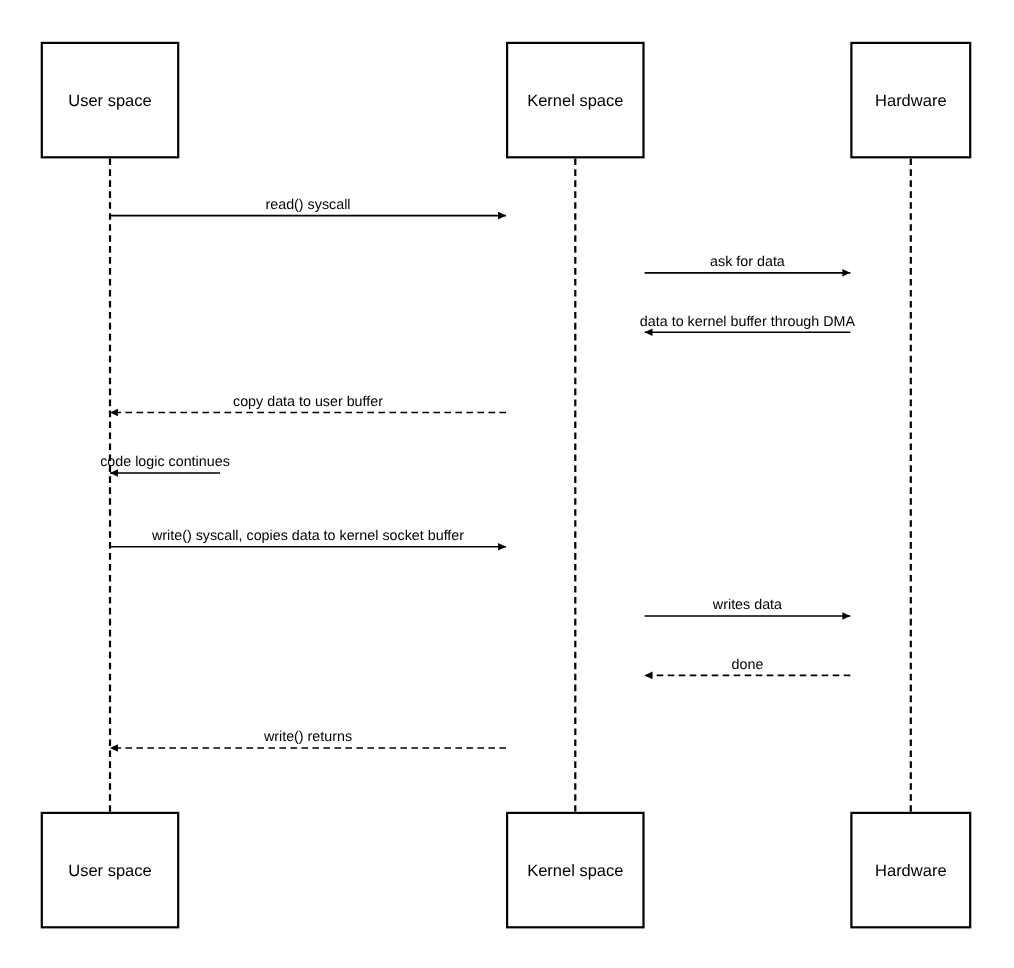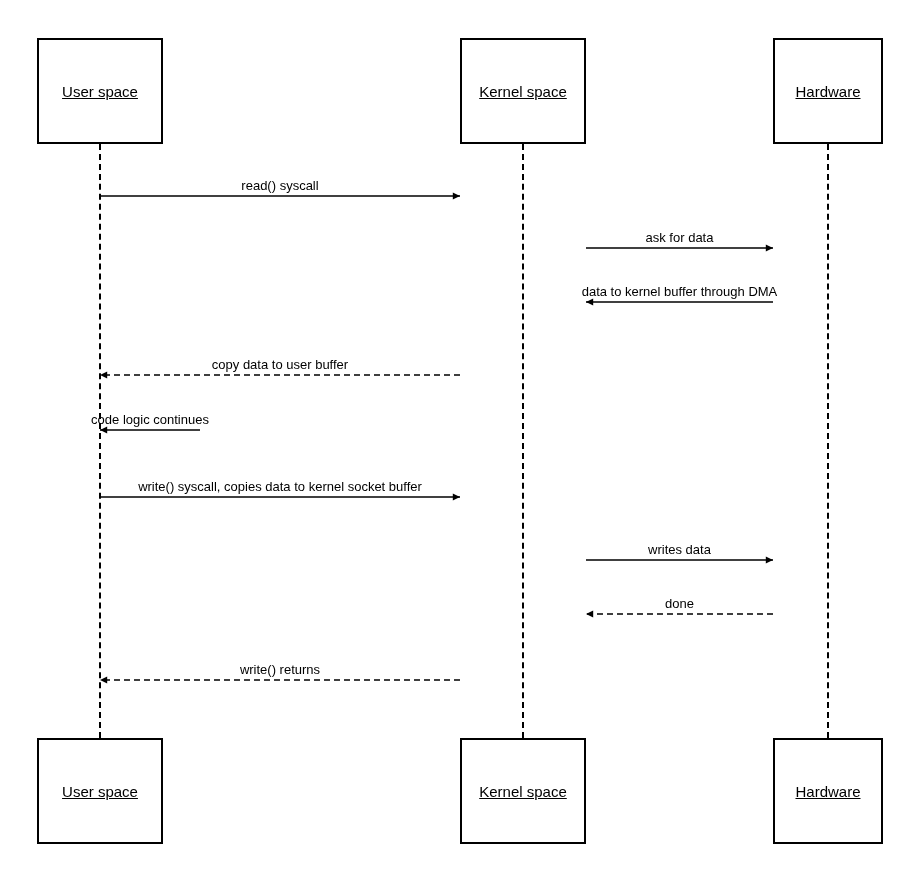--- a/index.html
+++ b/index.html
@@ -19,21 +19,20 @@
     .actor-box {
       position: absolute;
       border: 2px solid #000;
       background: #fff;
       display: flex;
       align-items: center;
       justify-content: center;
       text-align: center;
       font-size: 15px;
       font-weight: normal;
-      text-decoration: underline;
     }
     .lifeline {
       position: absolute;
       border-left: 2px dashed #000;
     }
     svg.arrows {
       position: absolute;
       top: 0;
       left: 0;
       width: 922px;

